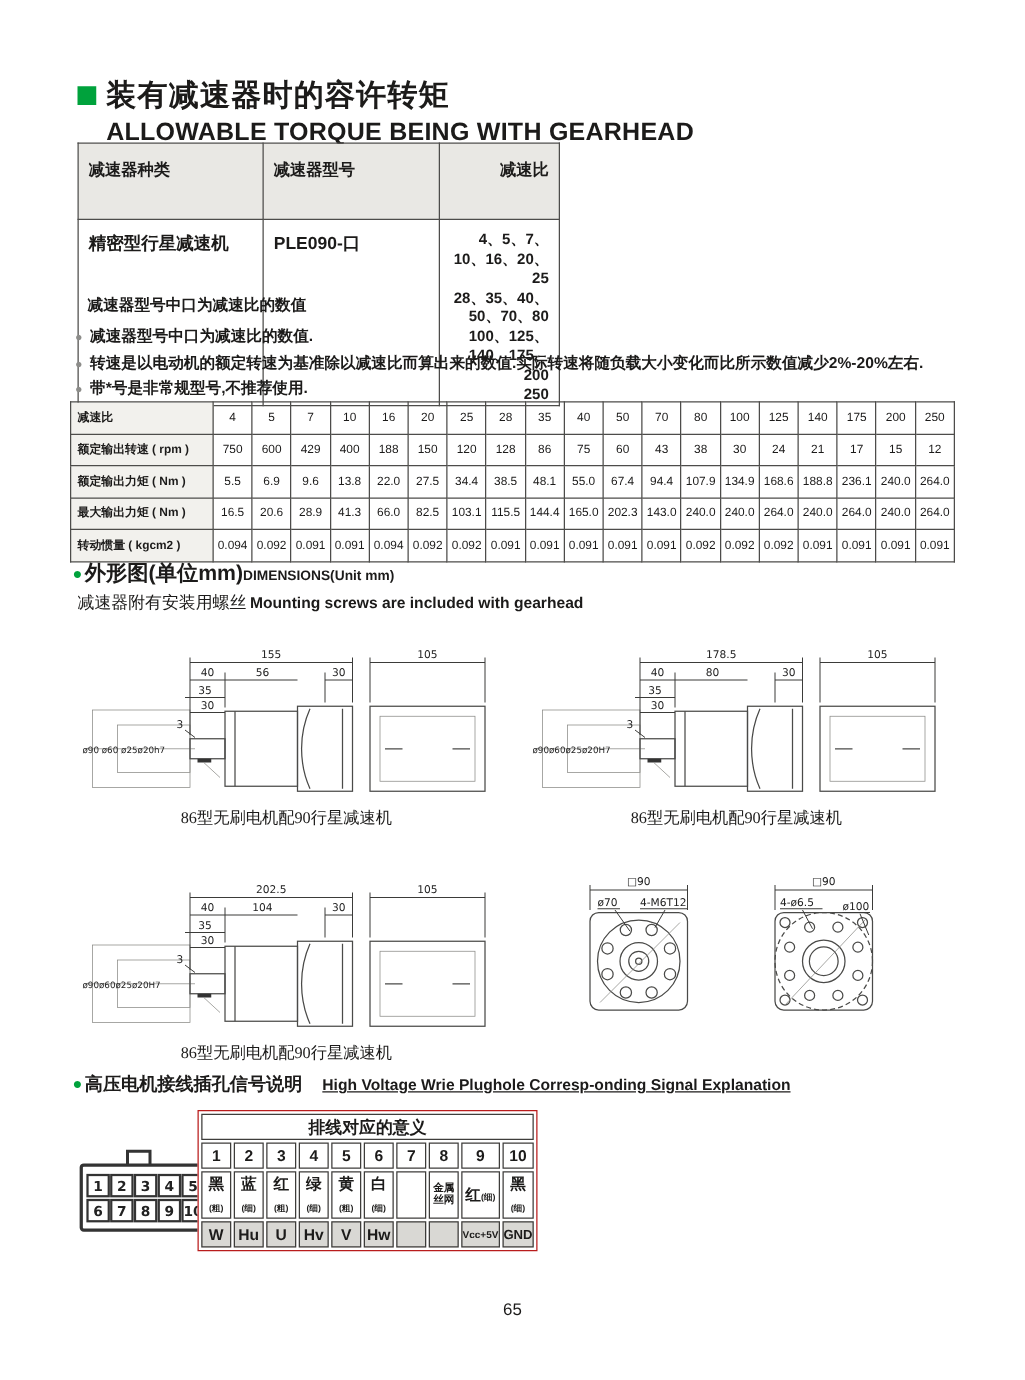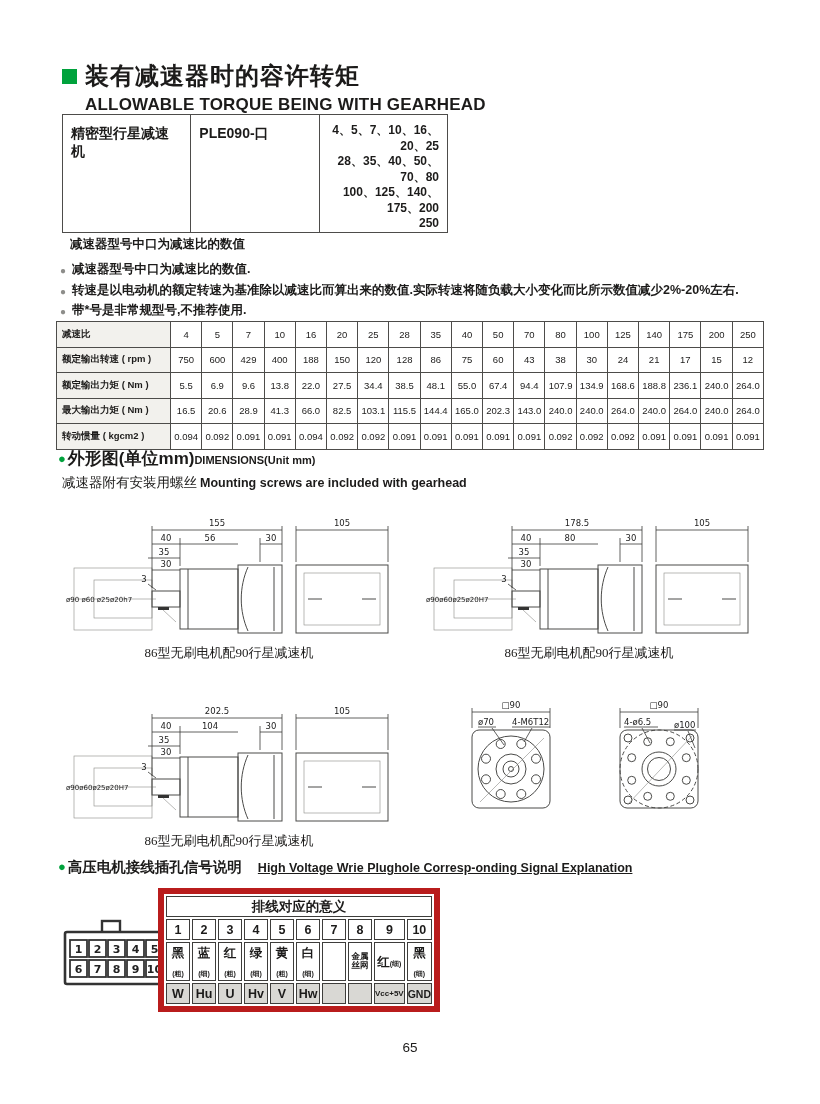--- a/index.html
+++ b/index.html
@@ -3,21 +3,21 @@
 <meta charset="utf-8">
 <style>
   html,body{margin:0;padding:0;background:#e8e8e8;}
   #page{position:relative;width:820px;height:1104px;background:#ffffff;margin:0 auto;
         font-family:"Liberation Sans",sans-serif;color:#1c1b1a;overflow:hidden;}
 
   
   .title-block{position:absolute;left:62px;top:60px;}
   .t-zh{display:flex;align-items:center;gap:8px;font-size:24px;font-weight:700;letter-spacing:1px;}
   .green-sq{width:15px;height:15px;background:#00A23C;flex:0 0 auto;}
-  .t-en{font-size:17px;font-weight:700;margin:3px 0 0 23px;letter-spacing:.2px;}
+  .t-en{font-size:20px;font-weight:700;margin:3px 0 0 23px;letter-spacing:.2px;}
 
   
   table.t1{position:absolute;left:62px;top:114px;width:386px;border-collapse:collapse;table-layout:fixed;}
   .t1 th,.t1 td{border:1.3px solid #4d4c4a;vertical-align:top;}
   .t1 th{background:#e9e8e4;font-size:13px;font-weight:700;text-align:left;height:48px;padding:12px 8px 0 8px;}
   .t1 th.r{text-align:right;}
   .t1 td{height:66px;font-size:14px;font-weight:700;padding:10px 8px 0 8px;}
   .t1 td.ratios{font-size:12px;font-weight:600;text-align:right;line-height:15.5px;padding-top:8px;}
 
   .table-note{position:absolute;left:70px;top:236px;font-size:12.5px;font-weight:600;}
@@ -52,21 +52,21 @@
   svg .dash{stroke-dasharray:4 2.5;}
 
   
   .sig-header{left:58px;top:858px;}
   .sig-header .zh{font-size:14.5px;font-weight:700;}
   .sig-header .en{font-size:12.5px;font-weight:700;margin-left:16px;text-decoration:underline;}
 
   .connector{position:absolute;left:62px;top:916px;}
   .connector text{font-size:11px;font-weight:700;}
 
-  .sig-wrap{position:absolute;left:158px;top:888px;border:6px solid #b91c1c;background:#fff;}
+  .sig-wrap{position:absolute;left:158px;top:888px;border:1px solid #b91c1c;background:#fff;}
   table.sig{border-collapse:separate;border-spacing:2.5px;}
   .sig td{border:1.6px solid #3e3d3b;width:22px;text-align:center;padding:0;}
   .sig .sig-title td{height:19px;font-size:13.5px;font-weight:700;}
   .sig .sig-pins td{height:19px;font-size:12.5px;font-weight:700;}
   .sig .sig-colors td{height:31px;}
   .sig .wc{font-size:12.5px;font-weight:600;}
   .sig .ws{font-size:7px;font-weight:600;}
   .sig td.mesh .wc{font-size:8.5px;line-height:9px;display:inline-block;letter-spacing:0;}
   .sig .sig-signals td{height:19px;background:#d9d8d4;font-size:12.5px;font-weight:700;}
   .sig .sig-signals td.vcc{font-size:8px;}
@@ -82,20 +82,25 @@
   <div class="title-block">
     <div class="t-zh">
       <span class="green-sq"></span>
       <span>装有减速器时的容许转矩</span>
     </div>
     <div class="t-en">ALLOWABLE TORQUE BEING WITH GEARHEAD</div>
   </div>
 
   <table class="t1">
     <tbody>
+        <tr>
+      <th style="width:131px">减速器种类</th>
+      <th style="width:124px">减速器型号</th>
+      <th class="r">减速比</th>
+    </tr>
     <tr>
       <td>精密型行星减速机</td>
       <td>PLE090-口</td>
       <td class="ratios">
         <div>4、5、7、10、16、20、25</div>
         <div>28、35、40、50、70、80</div>
         <div>100、125、140、175、200</div>
         <div>250</div>
       </td>
     </tr>

